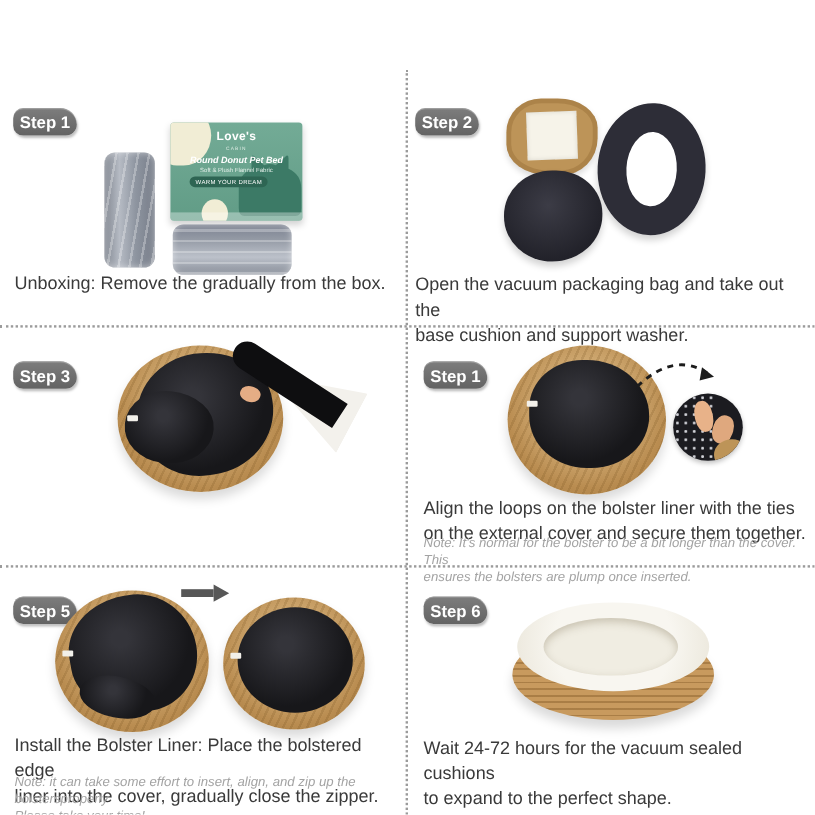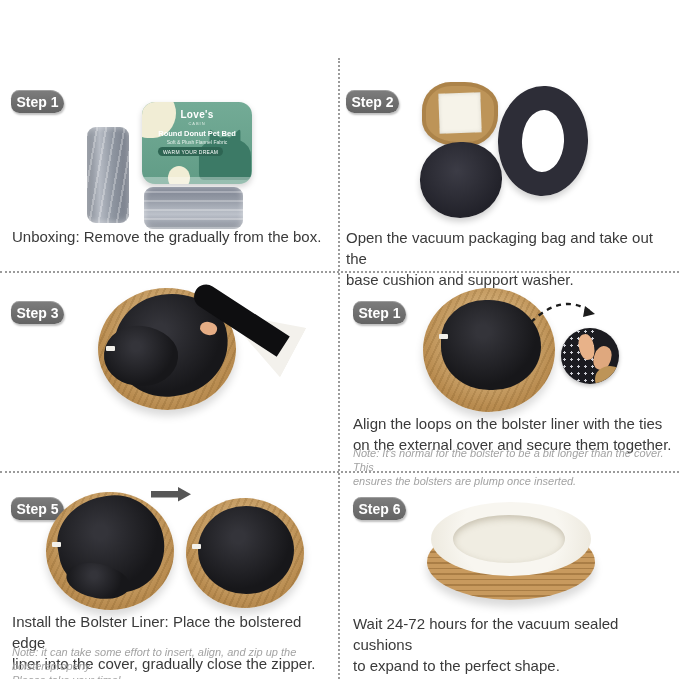--- a/index.html
+++ b/index.html
@@ -44,33 +44,33 @@
         background:linear-gradient(90deg,#7e848e,#b6bbc4 30%,#8e95a0 62%,#767c88);
         box-shadow:inset 0 0 6px rgba(255,255,255,.5);}
   .roll:after{content:"";position:absolute;inset:0;border-radius:9px;
         background:repeating-linear-gradient(100deg,rgba(255,255,255,.28) 0 2px,transparent 2px 9px);}
   .roll-v{left:87px;top:69px;width:42px;height:96px;}
   .roll-h{left:144px;top:129px;width:99px;height:42px;
         background:linear-gradient(0deg,#858b96,#bcc1ca 35%,#949aa5 70%,#7b8violet190);
         background:linear-gradient(0deg,#858b96,#bcc1ca 35%,#949aa5 70%,#7b8190);}
   .roll-h:after{background:repeating-linear-gradient(0deg,rgba(255,255,255,.28) 0 2px,transparent 2px 9px);}
   .pbox{position:absolute;left:142px;top:44px;width:110px;height:82px;
-        background:linear-gradient(#73ab96,#619c86);border-radius:13px;overflow:hidden;
+        background:linear-gradient(#73ab96,#619c86);border-radius:3px;overflow:hidden;
         box-shadow:0 3px 6px rgba(0,0,0,.18);}
   .pbox-blob{position:absolute;left:-10px;top:-12px;width:44px;height:48px;background:#f1edd5;
         border-radius:45% 55% 60% 40%;}
   .pbox-blob2{position:absolute;left:26px;bottom:-6px;width:22px;height:24px;background:#f1edd5;
         border-radius:50%;}
   .pbox-cat{position:absolute;right:-2px;top:26px;}
   .pbox-brand{position:absolute;left:0;top:7px;width:100%;text-align:center;color:#fff;
         font-weight:700;font-size:10px;letter-spacing:.3px;}
   .pbox-brand-sub{position:absolute;left:0;top:19px;width:100%;text-align:center;color:#dcebe3;
         font-size:4px;letter-spacing:1px;}
   .pbox-title{position:absolute;left:0;top:27px;width:100%;text-align:center;color:#fff;
-        font-weight:700;font-size:7.5px;}
+        font-weight:700;font-size:7.5px;font-style:italic;}
   .pbox-sub{position:absolute;left:0;top:37px;width:100%;text-align:center;color:#e3efe9;
         font-size:5px;}
   .pbox-ribbon{position:absolute;left:16px;top:45px;background:#2e6553;color:#fff;
         font-size:5px;padding:1.5px 5px;border-radius:6px;letter-spacing:.3px;}
   .pbox-lid{position:absolute;left:0;bottom:0;width:100%;height:7px;background:rgba(255,255,255,.35);}
 
   
   .cover{position:absolute;left:90px;top:24px;width:76px;height:64px;background:#bd9458;
         border-radius:38% 44% 40% 46%/44% 38% 48% 40%;
         box-shadow:inset 0 0 0 4px rgba(140,100,45,.35), 0 3px 5px rgba(0,0,0,.15);}

